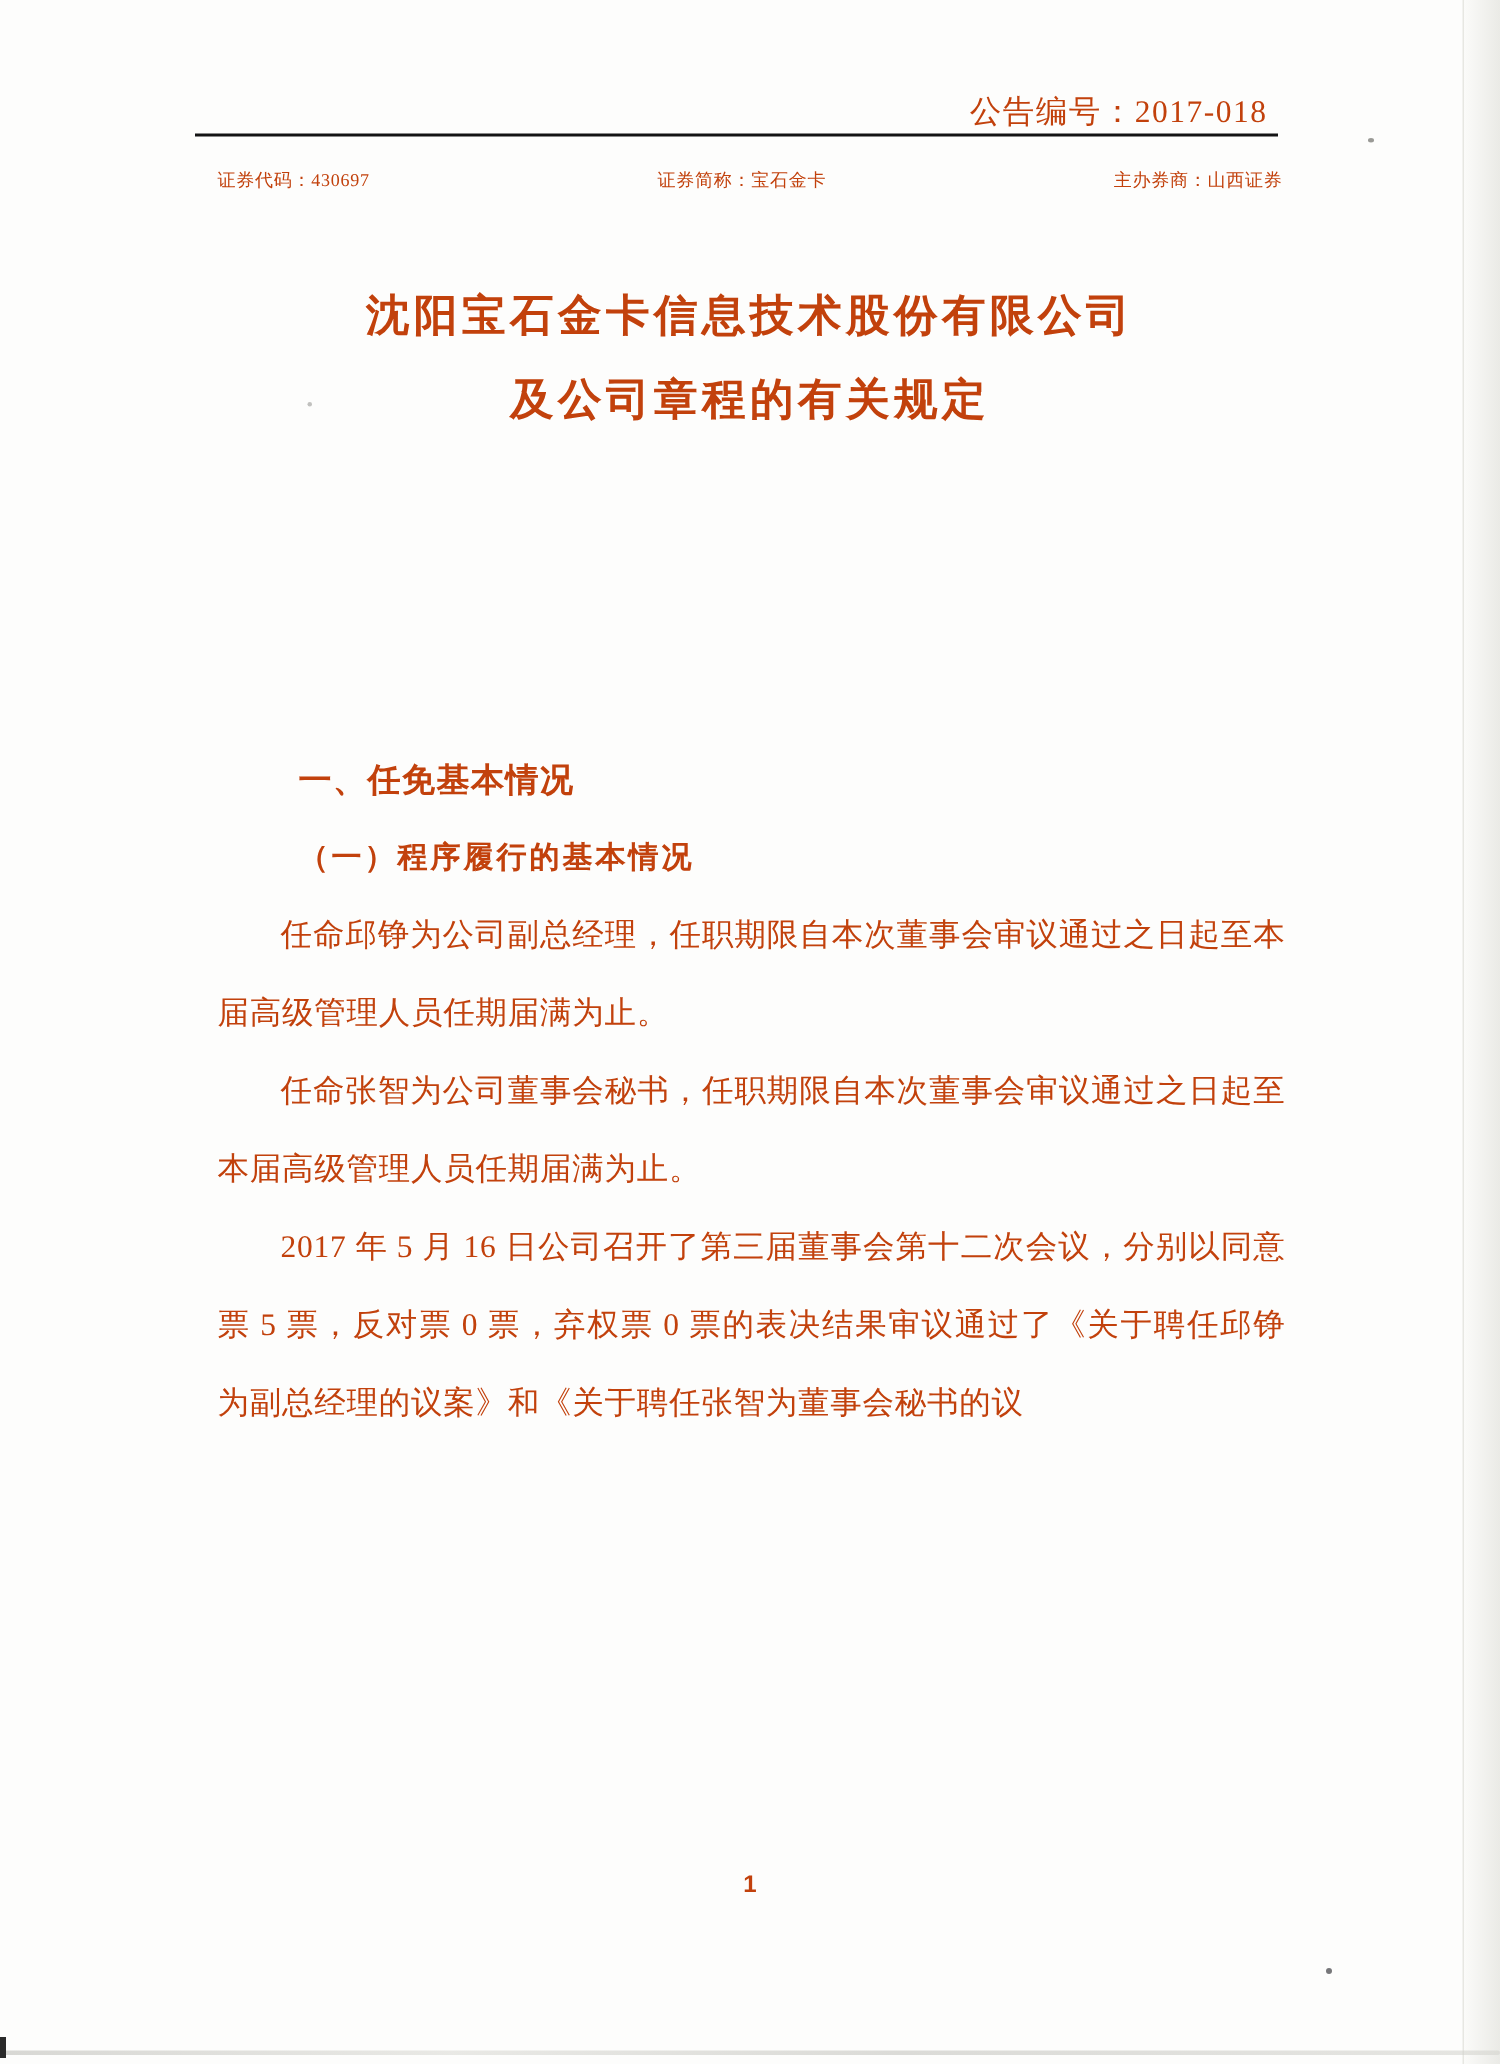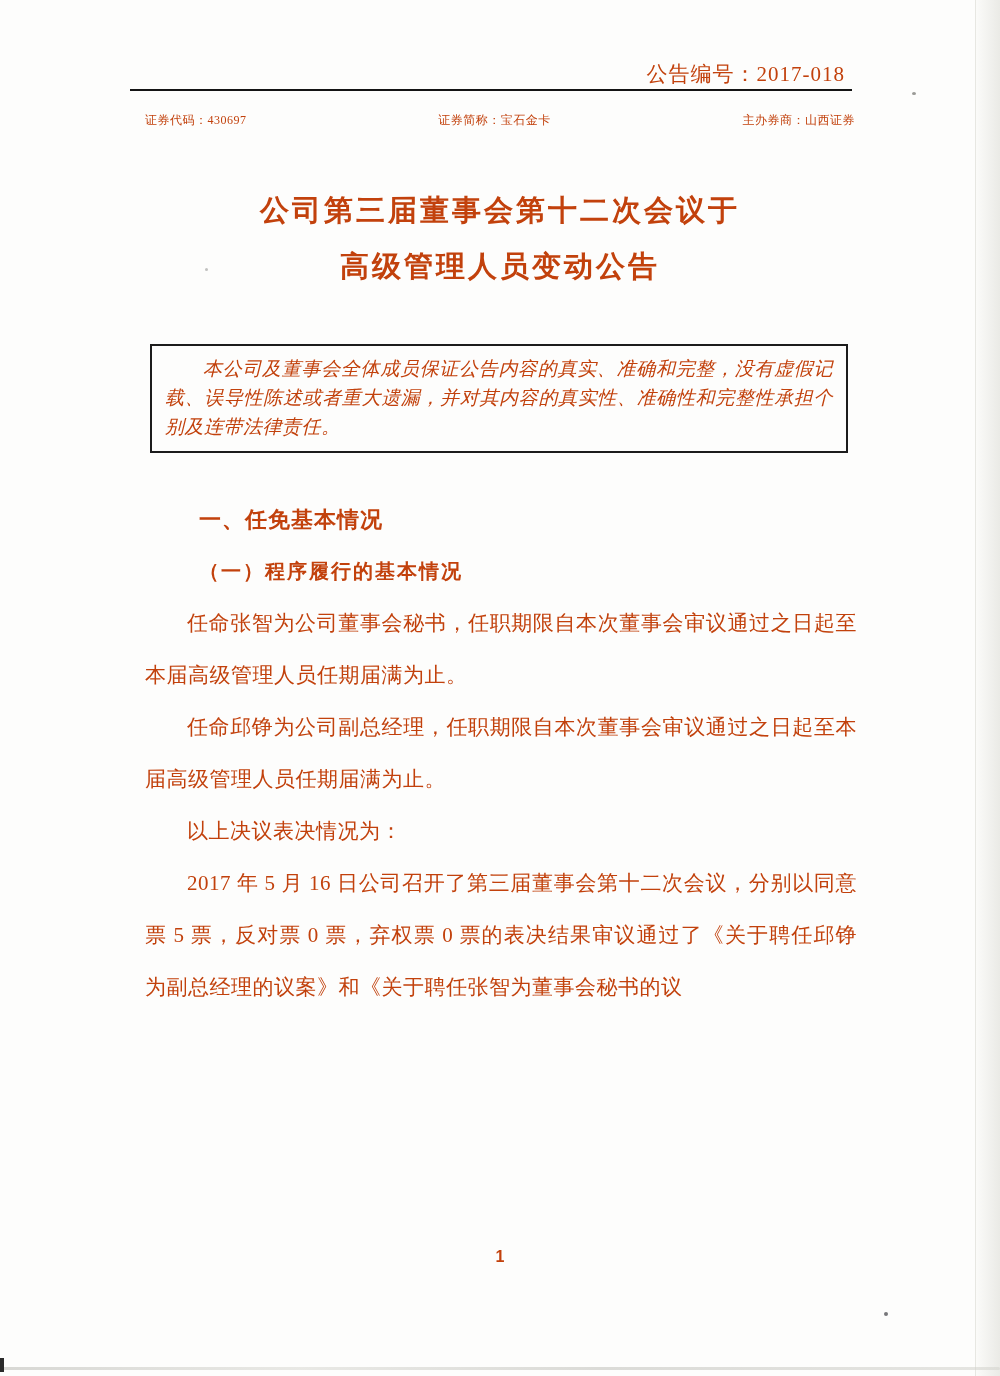--- a/index.html
+++ b/index.html
@@ -175,32 +175,28 @@
   <div class="announce-no">公告编号：2017-018</div>
 
   <div class="head-rule"></div>
 
   <div class="head-row">
     <span>证券代码：430697</span>
     <span>证券简称：宝石金卡</span>
     <span>主办券商：山西证券</span>
   </div>
 
-  <div class="doc-title line1">公司第三届董事会第十二次会议于</div>
-  <div class="doc-title line2">高级管理人员变动公告</div>
-
-  <div class="disclaimer-box">
-    <p class="disclaimer-text">本公司及董事会全体成员保证公告内容的真实、准确和完整，没有虚假记载、误导性陈述或者重大遗漏，并对其内容的真实性、准确性和完整性承担个别及连带法律责任。</p>
-  </div>
+  <div class="doc-title line1">沈阳宝石金卡信息技术股份有限公司</div>
+  <div class="doc-title line2">及公司章程的有关规定</div>
+
 
   <div class="sec-heading h1">一、任免基本情况</div>
   <div class="sub-heading">（一）程序履行的基本情况</div>
 
   <div class="body-text">
+    <p>任命邱铮为公司副总经理，任职期限自本次董事会审议通过之日起至本届高级管理人员任期届满为止。</p>
     <p>任命张智为公司董事会秘书，任职期限自本次董事会审议通过之日起至本届高级管理人员任期届满为止。</p>
-    <p>任命邱铮为公司副总经理，任职期限自本次董事会审议通过之日起至本届高级管理人员任期届满为止。</p>
-    <p>以上决议表决情况为：</p>
     <p>2017 年 5 月 16 日公司召开了第三届董事会第十二次会议，分别以同意票 5 票，反对票 0 票，弃权票 0 票的表决结果审议通过了《关于聘任邱铮为副总经理的议案》和《关于聘任张智为董事会秘书的议</p>
   </div>
 
   <div class="page-number">1</div>
 
 </div>
 
 </body></html>

